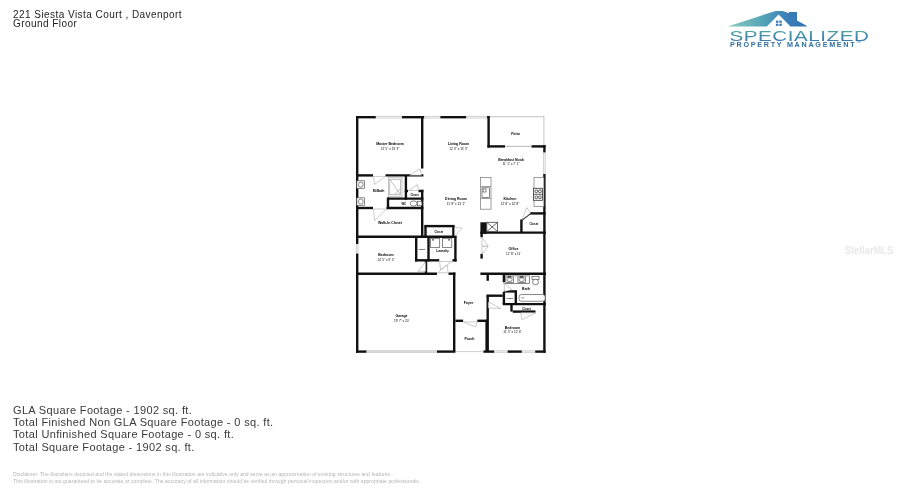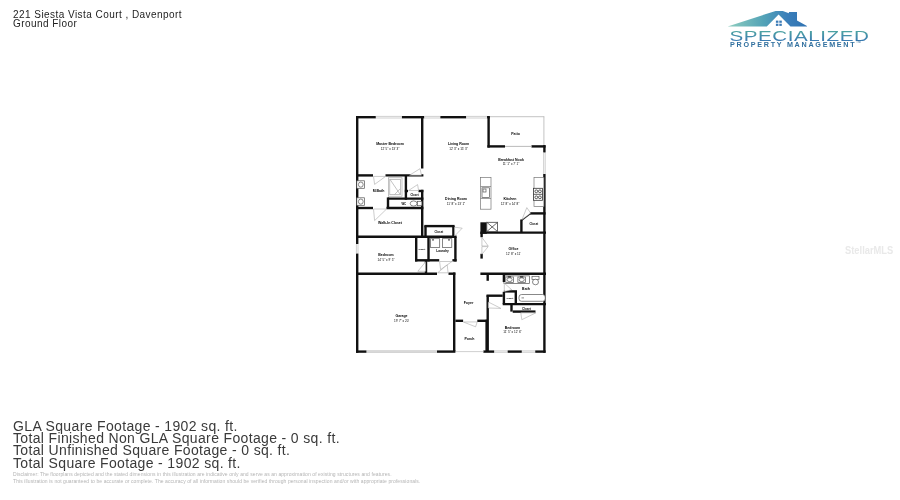--- a/index.html
+++ b/index.html
@@ -1,18 +1,18 @@
 <!DOCTYPE html>
 <html><head>
 <meta charset="utf-8">
 <style>
   html,body{margin:0;padding:0;width:900px;height:500px;background:#fff;overflow:hidden}
   body{font-family:"Liberation Sans",sans-serif;position:relative}
   .addr{position:absolute;left:13px;top:9.6px;font-size:10px;color:#1d1d1d;line-height:9.4px;letter-spacing:.45px}
-  .gla{position:absolute;left:13px;top:420px;font-size:14px;color:#3a3a3a;line-height:12.2px;letter-spacing:.35px}
+  .gla{position:absolute;left:13px;top:404px;font-size:11px;color:#3a3a3a;line-height:12.2px;letter-spacing:.35px}
   .disc{position:absolute;left:13px;top:471px;font-size:5px;color:#b4b4b4;line-height:7.4px;letter-spacing:.08px}
   .wm{position:absolute;left:845px;top:243.5px;font-size:11px;font-weight:bold;color:#e9e9e9;letter-spacing:0px;transform:scaleX(.85);transform-origin:0 0}
 </style>
 </head>
 <body>
 
 <div class="addr">221 Siesta Vista Court , Davenport<br>Ground Floor</div>
 
 <div class="gla">GLA Square Footage - 1902 sq. ft.<br>Total Finished Non GLA Square Footage - 0 sq. ft.<br>Total Unfinished Square Footage - 0 sq. ft.<br>Total Square Footage - 1902 sq. ft.</div>
 

